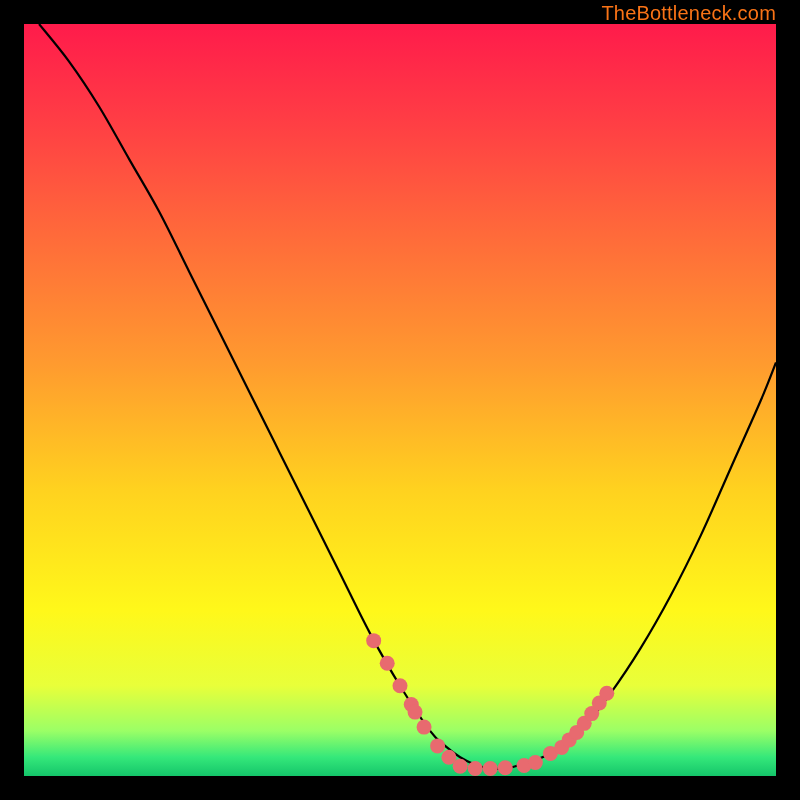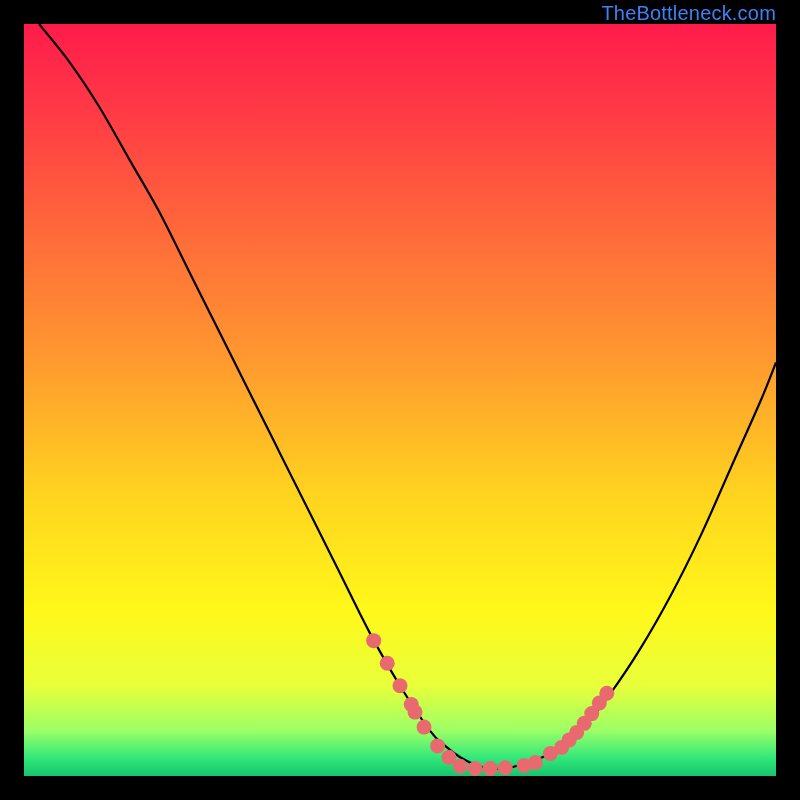--- a/index.html
+++ b/index.html
@@ -24,21 +24,21 @@
     top: 0;
     width: 752px;
     height: 752px;
   }
   .watermark {
     position: absolute;
     top: 2px;
     right: 24px;
     font-family: Arial, Helvetica, sans-serif;
     font-size: 20px;
-    color: #3b82f6;
+    color: #f97316;
     letter-spacing: 0.2px;
   }
 </style>
 </head>
 <body>
 
 <div class="frame">
   <svg class="plot" width="752" height="752" viewBox="0 0 752 752">
     <defs>
       <linearGradient id="bg-grad" x1="0" y1="0" x2="0" y2="1">

